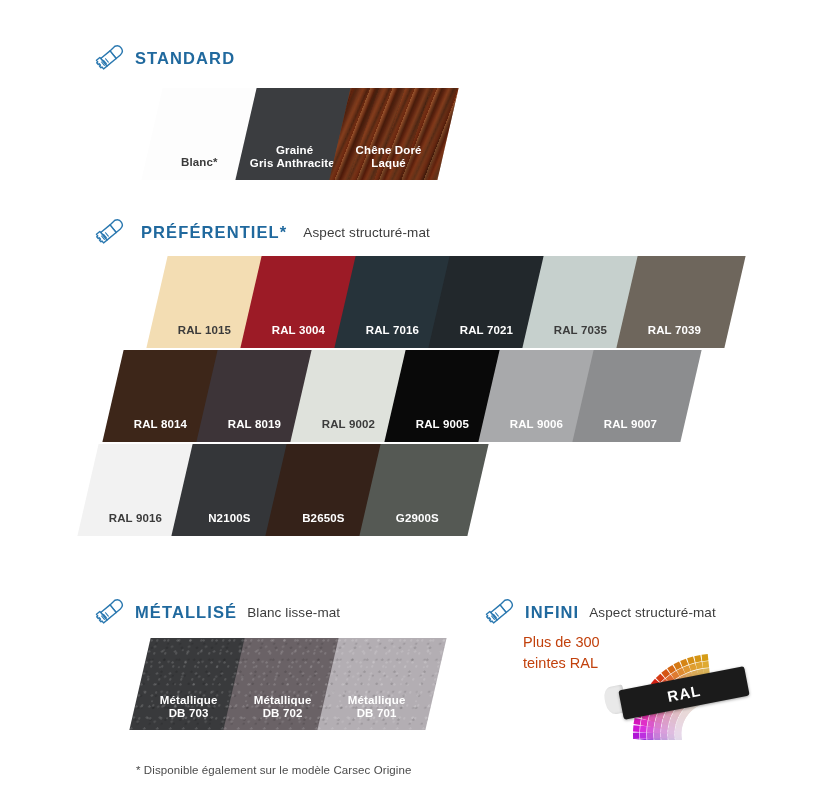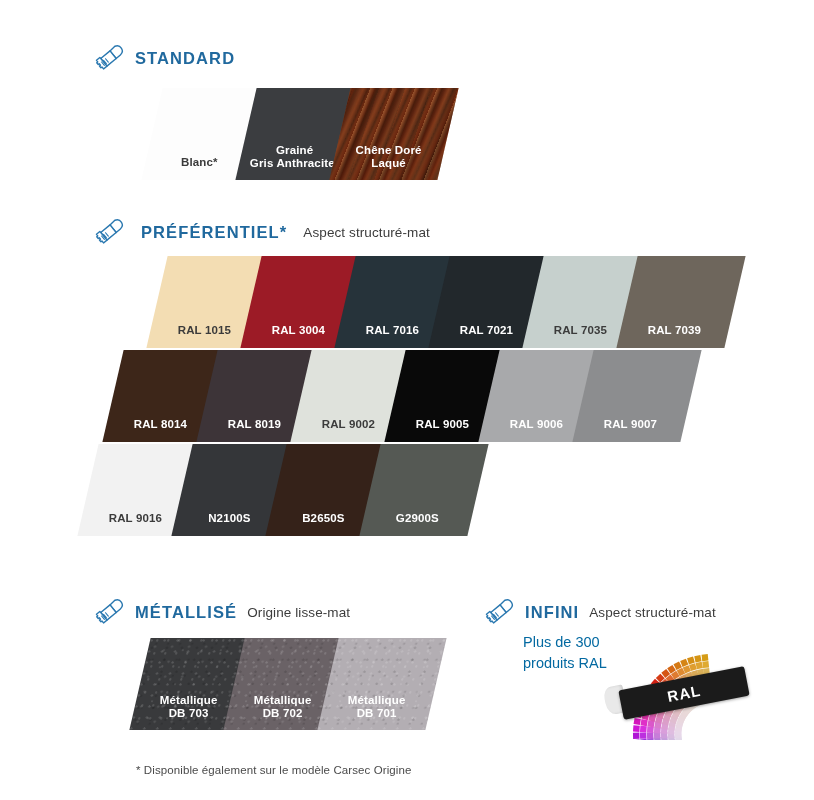--- a/index.html
+++ b/index.html
@@ -259,21 +259,21 @@
       <g fill="none" stroke="#2a78b0" stroke-width="1.5" stroke-linejoin="round">
         <path d="M21.2 2.4c2.6-1.1 5.6-0.2 7.1 2.2 1.4 2.3 0.9 5.3-1.2 7.1l-4.5 3.8-6.6-8.1 5.2-5z" fill="#ffffff"></path>
         <path d="M16 7.4l6.6 8.1-9.9 8.2-6.6-8.1 9.9-8.2z" fill="#ffffff"></path>
         <path d="M6.1 15.6l6.6 8.1-3.6 3-1.7-2.1-1.1 0.9-1.6-1.9 1.1-0.9-1.3-1.6-1.1 0.9-1.6-1.9 1.1-0.9-1.4-1.7 3.6-3z" fill="#ffffff"></path>
       </g>
       <g stroke="#2a78b0" stroke-width="1.2" stroke-linecap="round">
         <path d="M7.0 19.3l3.0 3.6M9.1 17.5l3.0 3.6M11.2 15.8l3.0 3.6"></path>
       </g>
     </svg>
     <span class="head-title">MÉTALLISÉ</span>
-    <span class="head-sub">Origine lisse-mat</span>
+    <span class="head-sub">Blanc lisse-mat</span>
   </div>
 
   <div class="swatch-row" id="row-metallise" style="left:0; top:638px; width:450px; height:86px;">
       <div class="swatch" style="left: 140px; background: rgb(57, 58, 60);">
         <div class="metal"></div>
         <div class="lbl" style="color: rgb(255, 255, 255); bottom: 9px;">
           <div>Métallique</div>
           <div>DB 703</div>
         </div>
       </div>
@@ -301,23 +301,23 @@
         <path d="M6.1 15.6l6.6 8.1-3.6 3-1.7-2.1-1.1 0.9-1.6-1.9 1.1-0.9-1.3-1.6-1.1 0.9-1.6-1.9 1.1-0.9-1.4-1.7 3.6-3z" fill="#ffffff"></path>
       </g>
       <g stroke="#2a78b0" stroke-width="1.2" stroke-linecap="round">
         <path d="M7.0 19.3l3.0 3.6M9.1 17.5l3.0 3.6M11.2 15.8l3.0 3.6"></path>
       </g>
     </svg>
     <span class="head-title">INFINI</span>
     <span class="head-sub">Aspect structuré-mat</span>
   </div>
 
-  <div style="position:absolute; left:523px; top:632px; font-size:14.5px; line-height:1.42; color:#0369a1;">
+  <div style="position:absolute; left:523px; top:632px; font-size:14.5px; line-height:1.42; color:#c2410c;">
     <div>Plus de 300</div>
-    <div>produits RAL</div>
+    <div>teintes RAL</div>
   </div>
 
   <div class="fan-wrap" style="left:608px; top:630px; width:190px; height:110px;">
     <svg class="fan" width="190" height="110" viewBox="0 0 190 110">
       <g id="fan-blades">
           <g transform="rotate(-182 105 104)">
             <rect x="101.9" y="66" width="6.2" height="6.4" fill="hsl(95,28%,88%)"></rect>
             <rect x="101.9" y="59" width="6.2" height="6.4" fill="hsl(95,37%,81%)"></rect>
             <rect x="101.9" y="52" width="6.2" height="6.4" fill="hsl(95,46%,74%)"></rect>
             <rect x="101.9" y="45" width="6.2" height="6.4" fill="hsl(95,55%,67%)"></rect>

